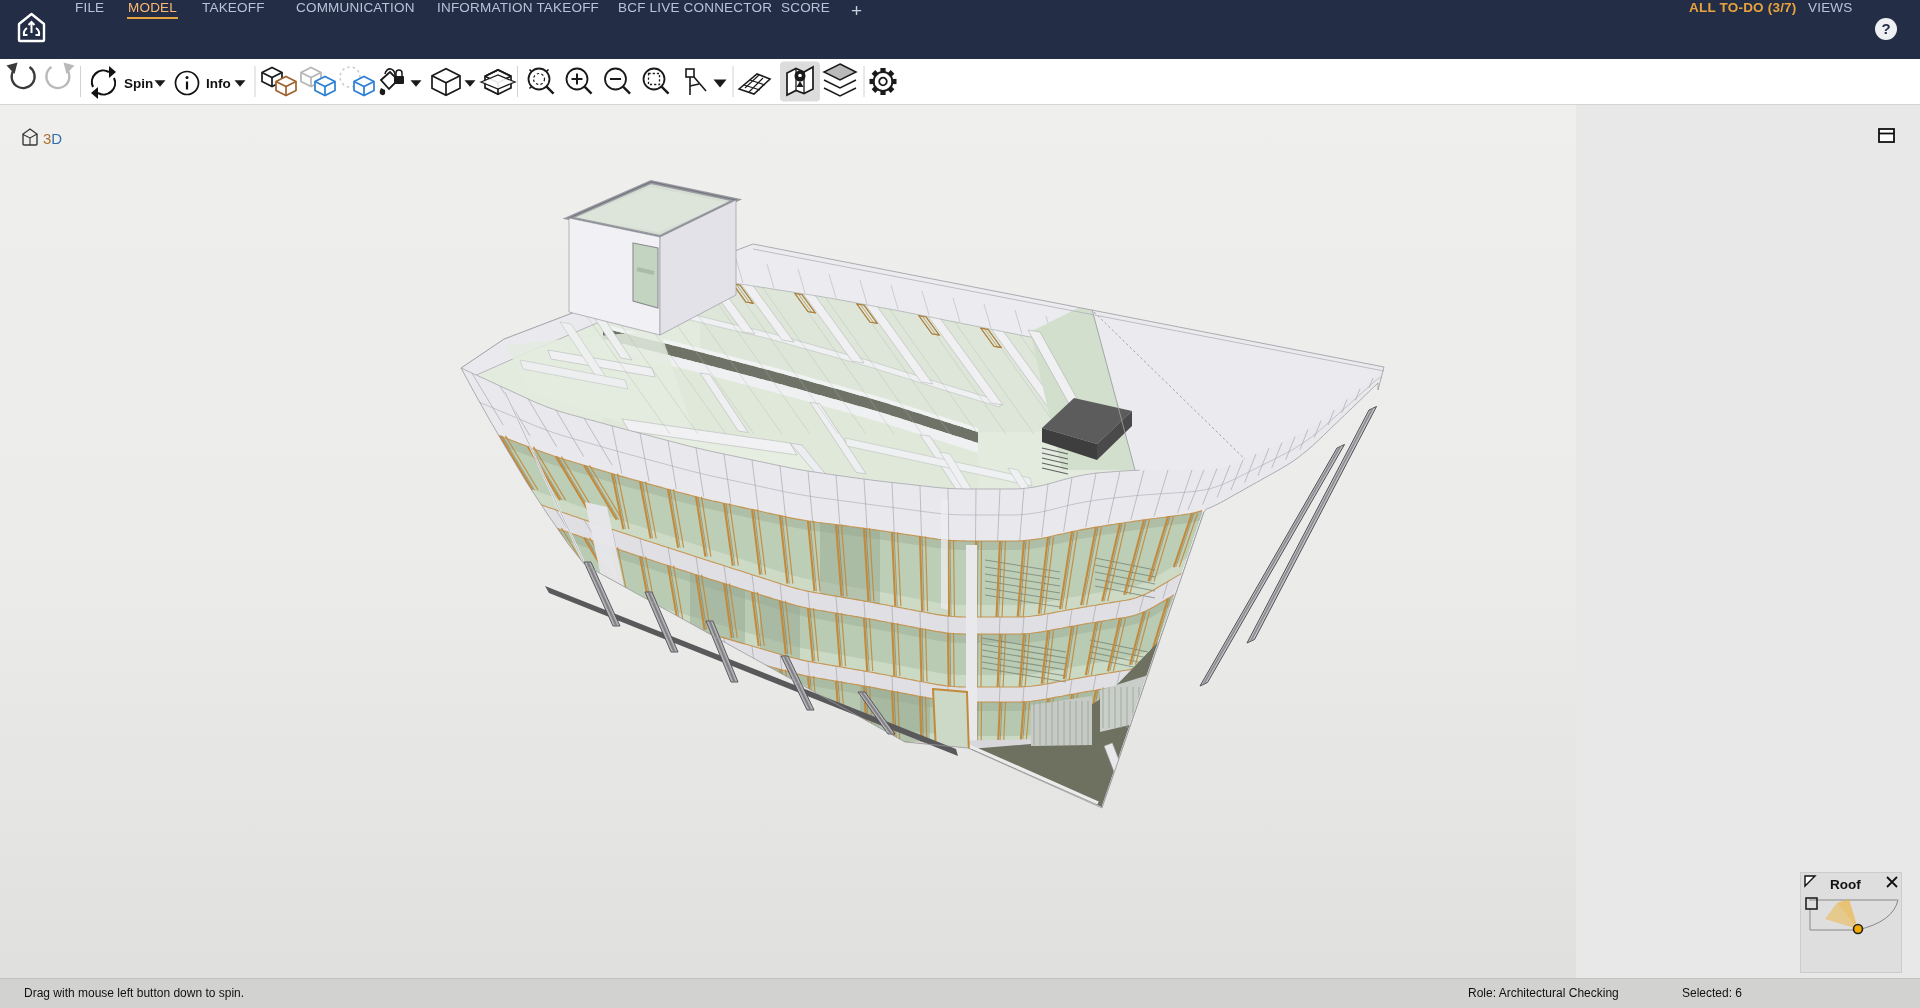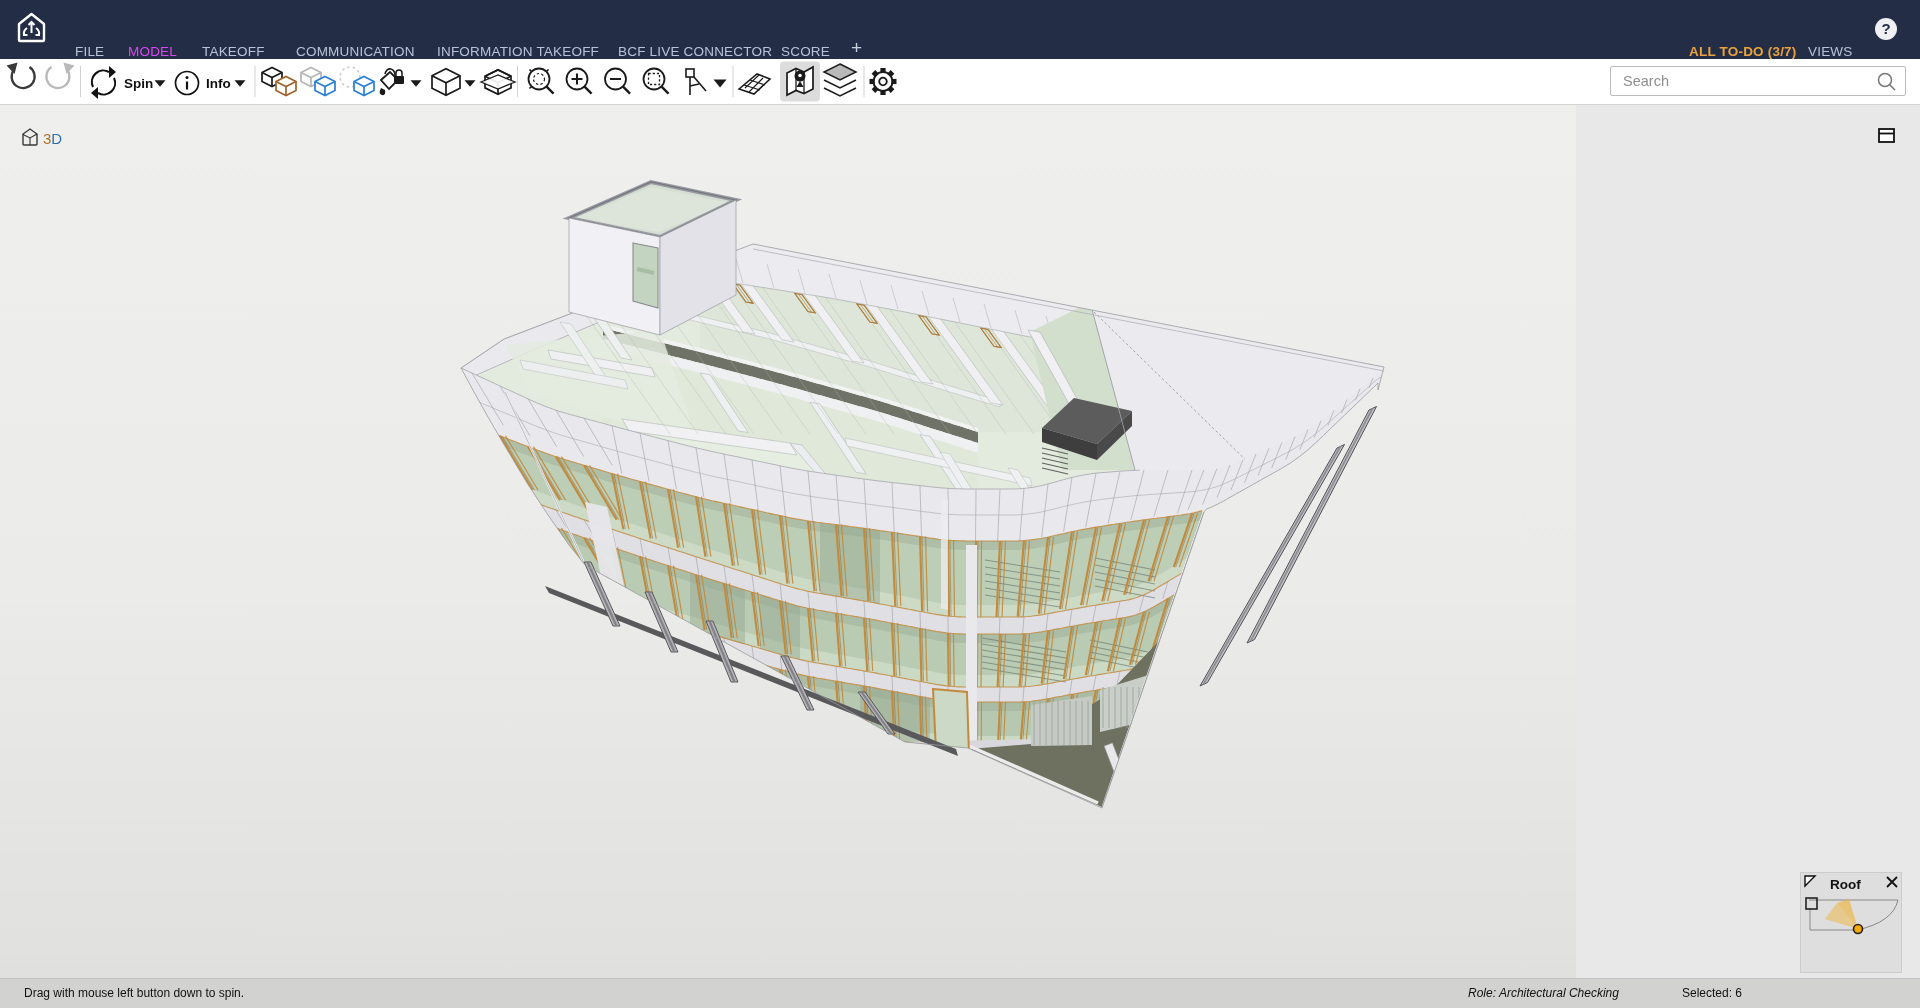--- a/index.html
+++ b/index.html
@@ -1,18 +1,18 @@
 <!DOCTYPE html>
 <html><head><meta charset="utf-8">
 <style>
 * { margin:0; padding:0; box-sizing:border-box; }
 html,body { width:1920px; height:1008px; overflow:hidden; font-family:"Liberation Sans", sans-serif; background:#e8e8e8; }
 .topbar { position:absolute; left:0; top:0; width:1920px; height:59px; background:#232d46; }
-.menu { position:absolute; top:0; height:59px; display:flex; align-items:flex-end; color:#b9c2d6; font-size:13.5px; letter-spacing:0.2px; }
-.active { color:#d946ef; position:relative; }
+.menu { position:absolute; top:0; height:59px; display:flex; align-items:flex-start; color:#b9c2d6; font-size:13.5px; letter-spacing:0.2px; }
+.active { color:#fdba74; position:relative; }
 .active::after { content:""; position:absolute; left:-1px; right:-1px; bottom:-4px; height:2px; background:#e8a33d; }
 .toolbar { position:absolute; left:0; top:59px; width:1920px; height:46px; background:#ffffff; border-bottom:1px solid #d4d4d4; }
 .search { position:absolute; left:1610px; top:7px; width:296px; height:30px; border:1px solid #bcbcbc; border-radius:2px; background:#fff; }
 .search span { position:absolute; left:12px; top:6px; font-size:14.5px; color:#8e8e8e; }
 .viewport { position:absolute; left:0; top:105px; width:1576px; height:873px; background:linear-gradient(180deg,#efefee 0%,#ebebea 55%,#e0e0df 100%); }
 .statusbar { position:absolute; left:0; top:978px; width:1920px; height:30px; background:#d2d2d1; border-top:1px solid #c2c2c2; font-size:12px; color:#111; }
 .minimap { position:absolute; left:1801px; top:873px; width:100px; height:99px; background:#dedede; box-shadow:0 0 0 1px #cccccc; }
 </style></head>
 <body>
 <div class="topbar">
@@ -145,27 +145,20 @@
         <rect x="-2.6" y="-13.5" width="5.2" height="5" fill="#1a1a1a" transform="rotate(0)"></rect>
         <rect x="-2.6" y="-13.5" width="5.2" height="5" fill="#1a1a1a" transform="rotate(45)"></rect>
         <rect x="-2.6" y="-13.5" width="5.2" height="5" fill="#1a1a1a" transform="rotate(90)"></rect>
         <rect x="-2.6" y="-13.5" width="5.2" height="5" fill="#1a1a1a" transform="rotate(135)"></rect>
         <rect x="-2.6" y="-13.5" width="5.2" height="5" fill="#1a1a1a" transform="rotate(180)"></rect>
         <rect x="-2.6" y="-13.5" width="5.2" height="5" fill="#1a1a1a" transform="rotate(225)"></rect>
         <rect x="-2.6" y="-13.5" width="5.2" height="5" fill="#1a1a1a" transform="rotate(270)"></rect>
         <rect x="-2.6" y="-13.5" width="5.2" height="5" fill="#1a1a1a" transform="rotate(315)"></rect>
       </g>
     </svg>
-  <div class="search">
-      <span>Search</span>
-    <svg width="24" height="24" style="position:absolute;right:6px;top:3px">
-        <circle cx="10" cy="10" r="6.5" fill="none" stroke="#777" stroke-width="1.5"></circle>
-        <line x1="15" y1="15" x2="20" y2="20" stroke="#777" stroke-width="1.5"></line>
-      </svg>
-  </div>
 </div>
 <div class="viewport">
   <svg width="1920" height="873" viewBox="0 105 1920 873">
     <clipPath id="bld">
         <path d="M461,368 L504,339 L753,244 L1384,367 L1378,390 L1378.0,383.0 L1373.8,387.0 L1369.6,391.1 L1365.4,395.1 L1361.3,399.1 L1357.1,403.1 L1352.9,407.2 L1348.7,411.2 L1344.5,415.2 L1340.3,419.2 L1336.1,423.3 L1331.9,427.3 L1327.8,431.3 L1323.6,435.3 L1319.4,439.4 L1315.2,443.3 L1311.0,447.1 L1306.8,450.7 L1302.6,454.1 L1298.4,457.3 L1294.3,460.3 L1290.1,463.2 L1285.9,465.8 L1281.7,468.3 L1277.5,470.7 L1273.3,473.0 L1269.1,475.4 L1264.9,477.7 L1260.8,480.1 L1256.6,482.4 L1252.4,484.8 L1248.2,487.1 L1244.0,489.5 L1239.8,491.9 L1235.6,494.2 L1231.4,496.6 L1227.3,498.9 L1223.1,501.3 L1218.9,503.5 L1214.7,505.6 L1210.5,507.5 L1206.3,509.1 L1204,512 L1102,808 L968,748 L905,742 L585,565 L569,545 L548,515 L527,483 L506,448 L488,417 L474,392 Z"></path>
       </clipPath>
 <g clip-path="url(#bld)">
 <path d="M461,368 L504,339 L753,244 L1384,367 L1378,390 L1378.0,383.0 L1373.8,387.0 L1369.6,391.1 L1365.4,395.1 L1361.3,399.1 L1357.1,403.1 L1352.9,407.2 L1348.7,411.2 L1344.5,415.2 L1340.3,419.2 L1336.1,423.3 L1331.9,427.3 L1327.8,431.3 L1323.6,435.3 L1319.4,439.4 L1315.2,443.3 L1311.0,447.1 L1306.8,450.7 L1302.6,454.1 L1298.4,457.3 L1294.3,460.3 L1290.1,463.2 L1285.9,465.8 L1281.7,468.3 L1277.5,470.7 L1273.3,473.0 L1269.1,475.4 L1264.9,477.7 L1260.8,480.1 L1256.6,482.4 L1252.4,484.8 L1248.2,487.1 L1244.0,489.5 L1239.8,491.9 L1235.6,494.2 L1231.4,496.6 L1227.3,498.9 L1223.1,501.3 L1218.9,503.5 L1214.7,505.6 L1210.5,507.5 L1206.3,509.1 L1204,512 L1102,808 L968,748 L905,742 L585,565 L569,545 L548,515 L527,483 L506,448 L488,417 L474,392 Z" fill="#e8e8eb"></path>
 <path d="M1080,300 L1384,367 L1378,390 L1204,512 L1135,521 L1084,474 Z" fill="#ebebef"></path>
 <clipPath id="intc">
@@ -372,15 +365,15 @@
     <path d="M86,4 L96,14 M96,4 L86,14" stroke="#111" stroke-width="1.8"></path>
     <path d="M8,27 L97,27 Q92,49 56,57 L9,57 L9,35" fill="none" stroke="#888" stroke-width="1"></path>
     <rect x="5" y="25" width="11" height="11" fill="none" stroke="#222" stroke-width="1.6"></rect>
     <path d="M57,56 L24,46 L36,30 Z" fill="#eeb33c" opacity="0.5"></path>
     <path d="M57,56 L36,30 L48,26 Z" fill="#eeb33c" opacity="0.65"></path>
     <circle cx="57" cy="56" r="4.5" fill="#f5a800" stroke="#222" stroke-width="1.6"></circle>
   </svg>
 </div>
 <div class="statusbar">
   <span style="position:absolute;left:24px;top:7px;">Drag with mouse left button down to spin.</span>
-  <span style="position:absolute;left:1468px;top:7px;font-style:italic;">Role: Architectural Checking</span>
+  <span style="position:absolute;left:1468px;top:7px;">Role: Architectural Checking</span>
   <span style="position:absolute;left:1682px;top:7px;">Selected: 6</span>
 </div>
 
 </body></html>

